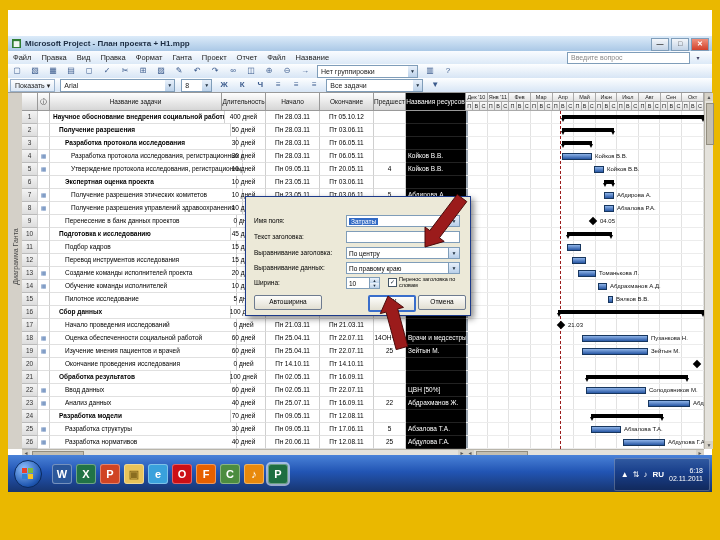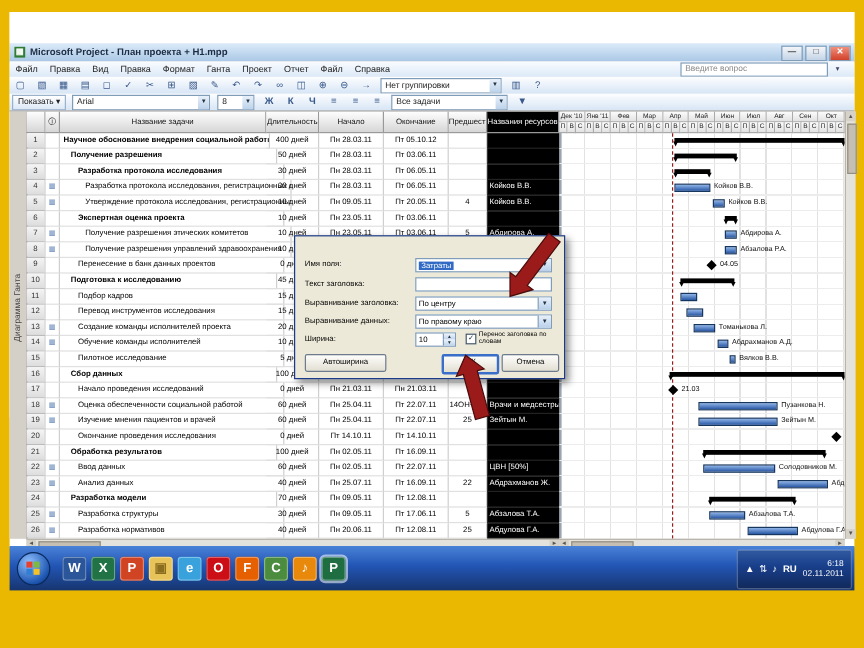--- a/index.html
+++ b/index.html
@@ -119,21 +119,21 @@
       <span class="qarr">▾</span>
     <span class="mi">Файл</span>
         <span class="mi">Правка</span>
         <span class="mi">Вид</span>
         <span class="mi">Правка</span>
         <span class="mi">Формат</span>
         <span class="mi">Ганта</span>
         <span class="mi">Проект</span>
         <span class="mi">Отчет</span>
         <span class="mi">Файл</span>
-        <span class="mi">Справка</span>
+        <span class="mi">Название</span>
       </div>
 
     <div class="toolbar" id="tb1">
       <span id="tb1a" style="display:flex;">
           <span class="tbi">▢</span>
           <span class="tbi">▧</span>
           <span class="tbi">▦</span>
           <span class="tbi">▤</span>
           <span class="tbi">◻</span>
           <span class="tbi">✓</span>

